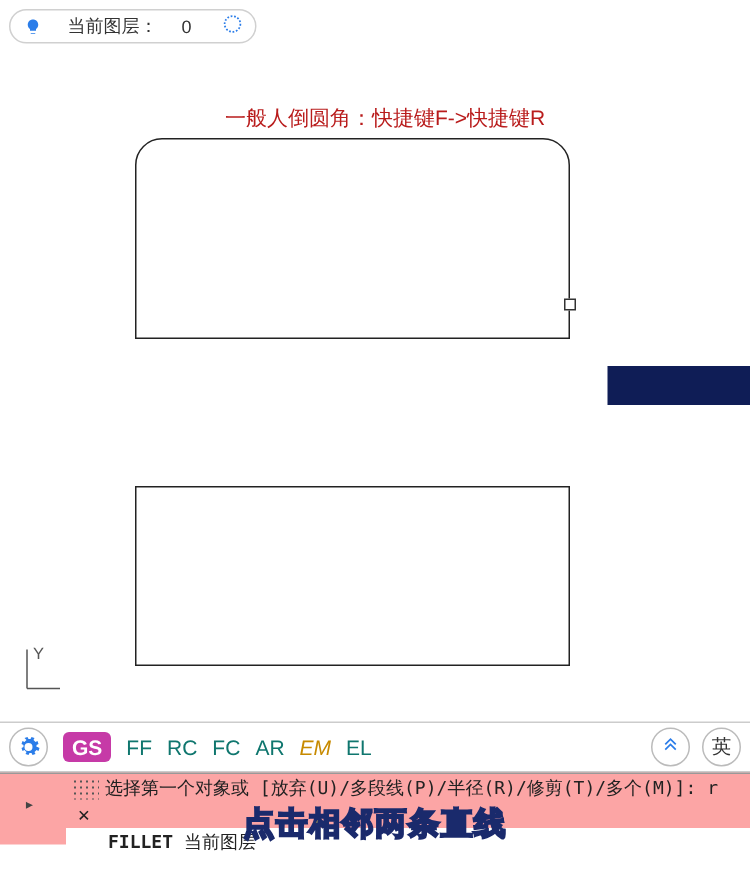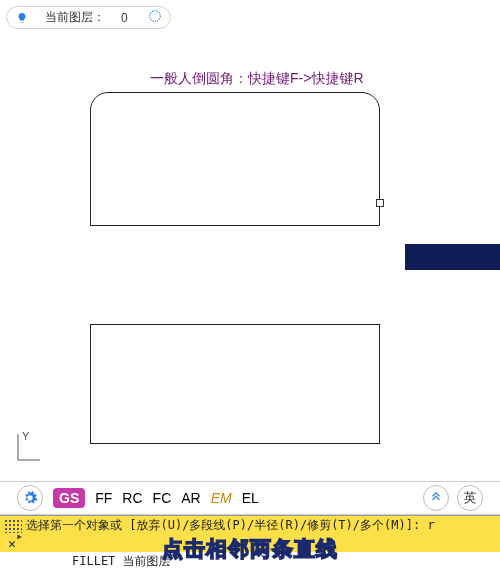--- a/index.html
+++ b/index.html
@@ -34,21 +34,21 @@
       margin-left: 4px;
       color: #2b7de9;
       font-size: 12px;
     }
     .canvas-area {
       position: absolute;
       top: 0; left: 0; right: 0; bottom: 0;
     }
     .annotation {
       position: absolute;
-      color: #701a75;
+      color: #b91c1c;
       font-size: 14px;
       line-height: 1.5;
       white-space: nowrap;
     }
     .ann1 { top: 68px; left: 150px; }
     .ann2 { top: 276px; left: 150px; }
     .shape1 {
       position: absolute;
       top: 92px;
       left: 90px;
@@ -93,74 +93,75 @@
       position: absolute;
       bottom: 66px;
       left: 0; right: 0;
       height: 34px;
       background: #fff;
       border-top: 1px solid #ccc;
       border-bottom: 1px solid #ccc;
       display: flex;
       align-items: center;
       gap: 10px;
-      padding: 0 17px;
+      padding: 0 6px;
       font-size: 14px;
     }
     .gear-btn, .round-btn {
       width: 26px; height: 26px;
       border-radius: 50%;
       border: 1px solid #bbb;
       display: inline-flex;
       align-items: center;
       justify-content: center;
       color: #2b7de9;
       background: #fff;
     }
     .gs-badge {
       background: #c63aa7;
       color: #fff;
       font-weight: bold;
       padding: 2px 6px;
       border-radius: 4px;
       font-size: 14px;
     }
-    .cmd-shortcut { color: #000000; font-size: 14px; }
+    .cmd-shortcut { color: #0f766e; font-size: 14px; }
     .em { color: #c78a00; font-style: italic; }
     .chevrons { margin-left: auto; display: flex; gap: 8px; align-items: center; }
     .console {
       position: absolute;
       bottom: 18px;
       left: 0; right: 0;
       height: 48px;
-      background: #fde047;
+      background: #fca5a5;
       border-top: 1px solid #999;
       font-size: 12px;
       font-family: "SimSun", monospace;
       color: #222;
+      padding-left: 44px;
     }
     .console-row {
       display: flex;
       align-items: center;
       padding: 1px 4px;
       gap: 4px;
     }
     .console-grip {
       width: 18px;
       height: 14px;
       background-image:
         radial-gradient(#555 1px, transparent 1px);
       background-size: 4px 4px;
     }
     .close-x {
       font-weight: bold;
       font-size: 13px;
       padding: 0 4px;
     }
-    .fillet-kw { font-weight: normal; margin-left: 44px; }
+    .fillet-kw { font-weight: bold; }
     .caption-overlay {
       position: absolute;
       bottom: 18px;
       left: 50%;
       transform: translateX(-50%);
       font-size: 21px;
       font-weight: bold;
       color: #f5d742;
       -webkit-text-stroke: 1.5px #1a2a6c;
       letter-spacing: 1px;

